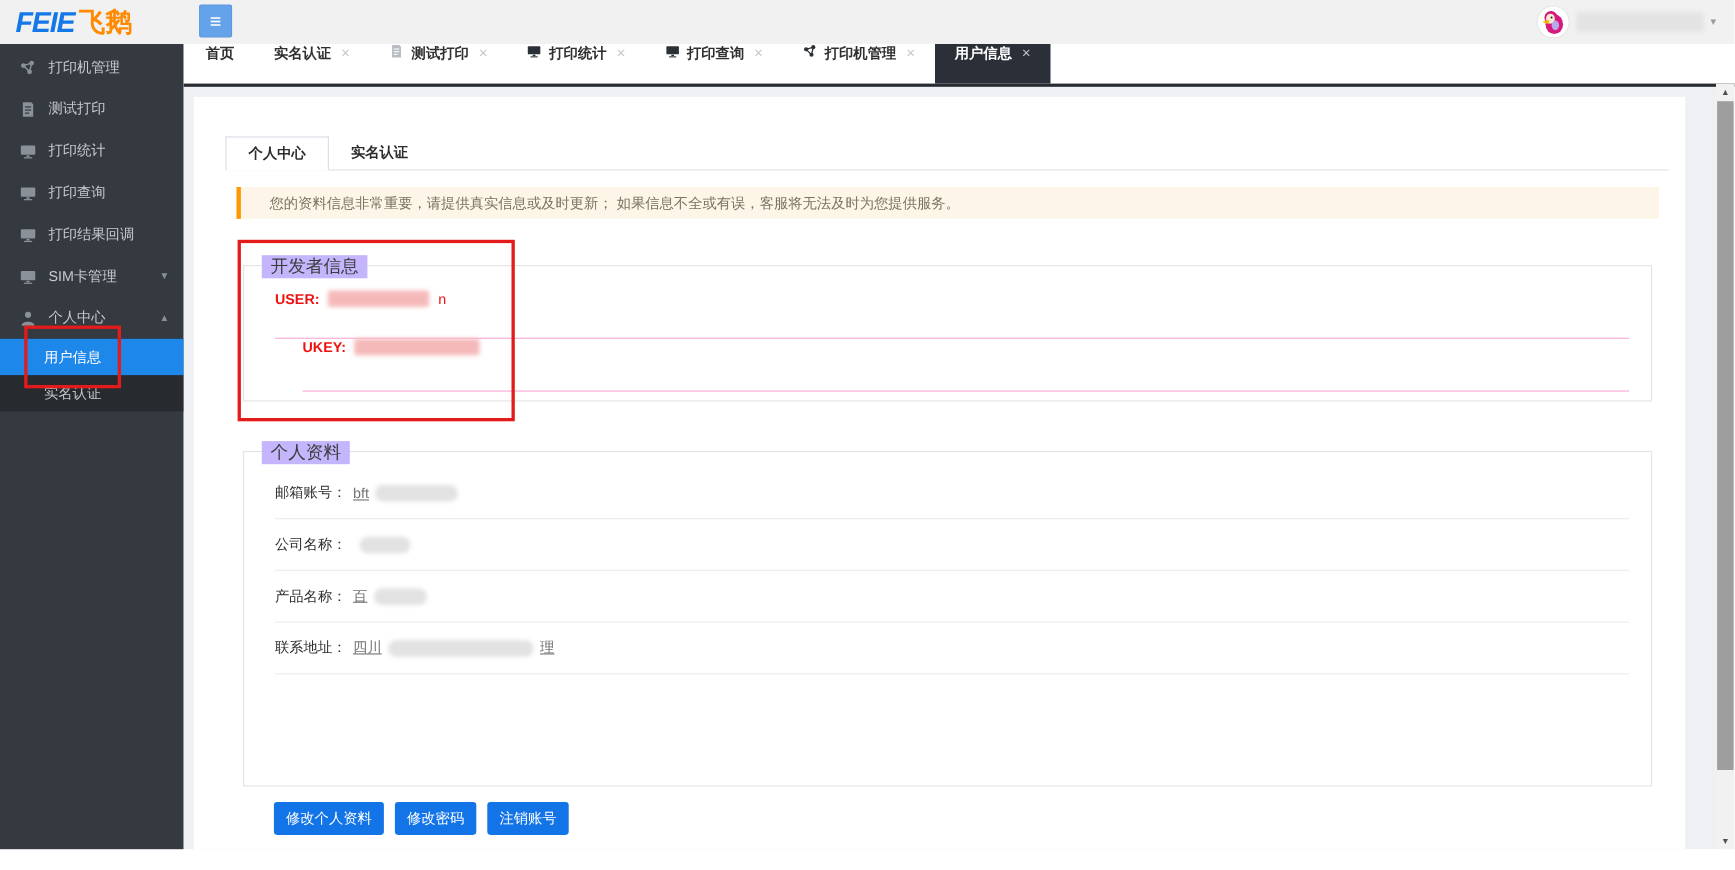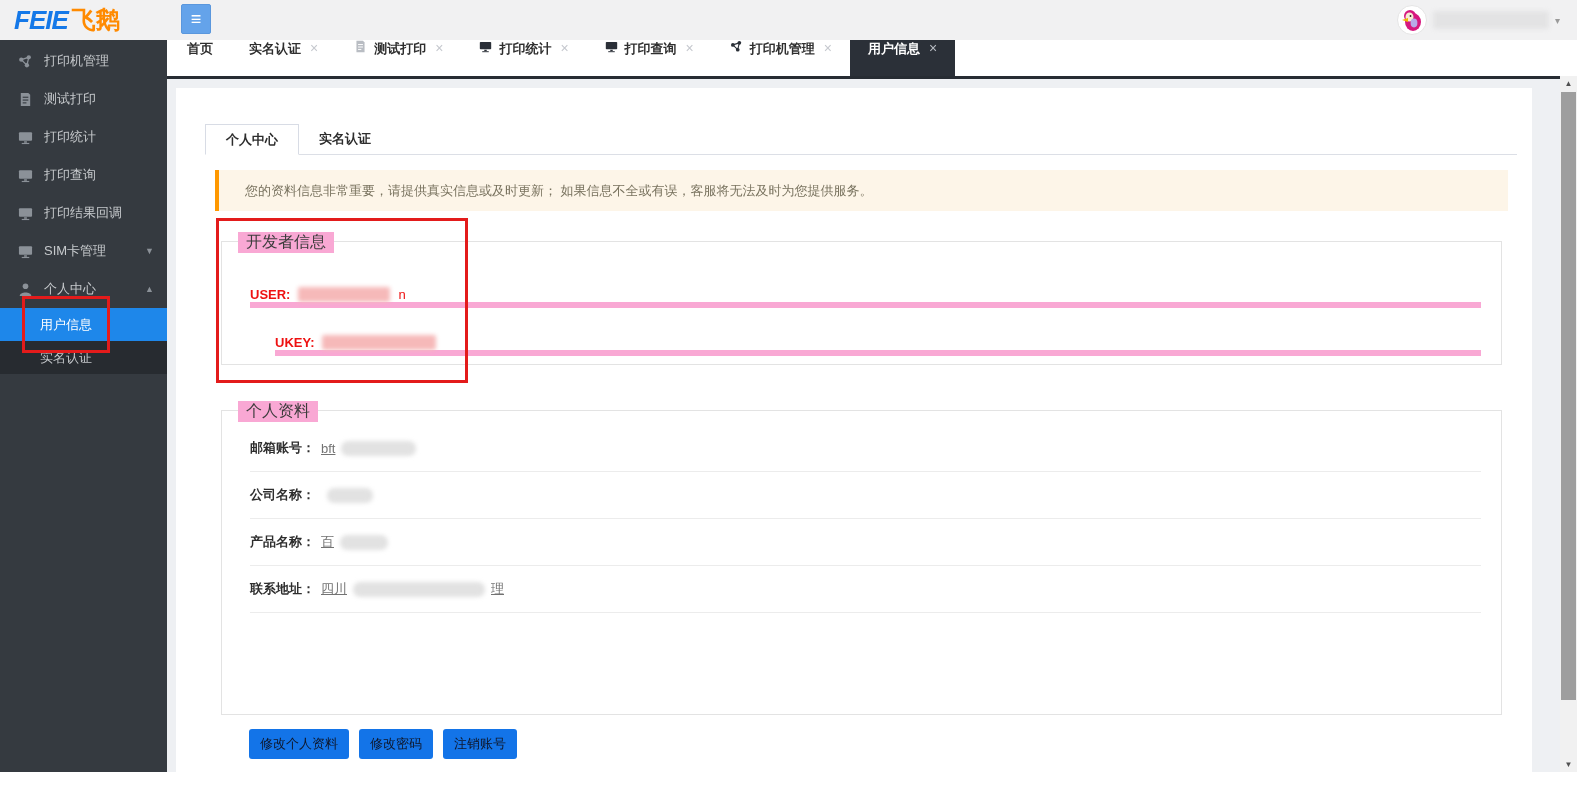--- a/index.html
+++ b/index.html
@@ -47,49 +47,49 @@
   
   .content { position:absolute; left:167px; top:79px; width:1393px; height:693px; background:#eef0f3; }
   .card { position:absolute; left:9px; top:9px; width:1356px; height:684px; background:#ffffff; }
 
   .ctabs { position:absolute; left:29px; right:15px; top:36px; height:31px; border-bottom:1px solid #dcdfe6;
            display:flex; }
   .ctab { height:31px; line-height:30px; padding:0 20px; font-size:13px; font-weight:bold; color:#2d2d2d; cursor:pointer; }
   .ctab.active { background:#ffffff; border:1px solid #d8dce5; border-bottom:1px solid #ffffff; margin-bottom:-1px; }
   .ctab.plain { font-weight:bold; }
 
-  .notice { position:absolute; left:39px; right:24px; top:82px; height:41px; background:#fdf5e8;
+  .notice { position:absolute; left:39px; right:24px; top:82px; height:29px; background:#fdf5e8;
             border-left:4px solid #ff9800; display:flex; align-items:center; padding-left:26px;
             font-size:13px; color:#79735f; }
 
   .fieldset { position:absolute; left:45px; right:30px; border:1px solid #e3e3e3; background:#ffffff; }
-  .fieldset .legend { position:absolute; top:-10px; left:16px; background:#f9a8d4; padding:0 8px;
+  .fieldset .legend { position:absolute; top:-10px; left:16px; background:#c4b5fd; padding:0 8px;
                       font-size:16px; color:#3c3c3c; }
   .fs-dev { top:153px; height:124px; }
   .fs-profile { top:322px; height:305px; }
 
   .dev-rows { padding:22px 0 0 28px; }
-  .dev-row { height:44px; display:flex; align-items:flex-end; gap:8px; border-bottom:6px solid #f9a8d4;
+  .dev-row { height:44px; display:flex; align-items:flex-start; gap:8px; border-bottom:1px solid #f9a8d4;
              margin-right:20px; }
   .dev-row:last-child { height:48px;margin-left:25px; }
   .dev-label { color:#ee1111; font-weight:bold; font-size:13px; }
   .blur-pink { display:inline-block; width:92px; height:15px; background:#f6b9b9; border-radius:2px; filter:blur(2px); }
   .blur-pink.wide { width:114px; }
   .dev-suffix { color:#ee1111; font-size:13px; }
 
   .profile-rows { padding:14px 0 0 28px; }
   .p-row { height:47px; display:flex; align-items:center; gap:6px; border-bottom:1px solid #ececec;
            margin-right:20px; font-size:13px; }
-  .p-label { font-weight:bold; color:#2e2e2e; }
+  .p-label { font-weight:normal; color:#2e2e2e; }
   .p-val { color:#737373;text-decoration:underline; }
   .blur-gray { display:inline-block; height:15px; background:#e2e2e2; border-radius:7px; filter:blur(2px); }
   .w75 { width:75px; } .w46 { width:46px; } .w48 { width:48px; } .w132 { width:132px; } .w30 { width:30px; } .w64 { width:64px; }
 
   .btn-row { position:absolute; left:73px; top:641px; display:flex; gap:10px; }
-  .btn { height:30px; padding:0 11px; background:#1374e8; color:#0f172a; border:none; border-radius:3px;
+  .btn { height:30px; padding:0 11px; background:#1374e8; color:#ffffff; border:none; border-radius:3px;
          font-size:13px; font-family:inherit; cursor:pointer; display:flex; align-items:center; }
 
   
   .anno { position:absolute; border:3px solid #e31b1b; pointer-events:none; z-index:50; }
   .anno-sidebar { left:22px; top:296px; width:88px; height:57px; }
   .anno-dev { left:216px; top:218px; width:252px; height:165px; }
 
   
   .scrollbar { position:absolute; left:1560px; top:76px; width:17px; height:696px; background:#f1f1f1; }
   .sb-btn { position:absolute; left:0; width:17px; height:15px; display:flex; align-items:center;

